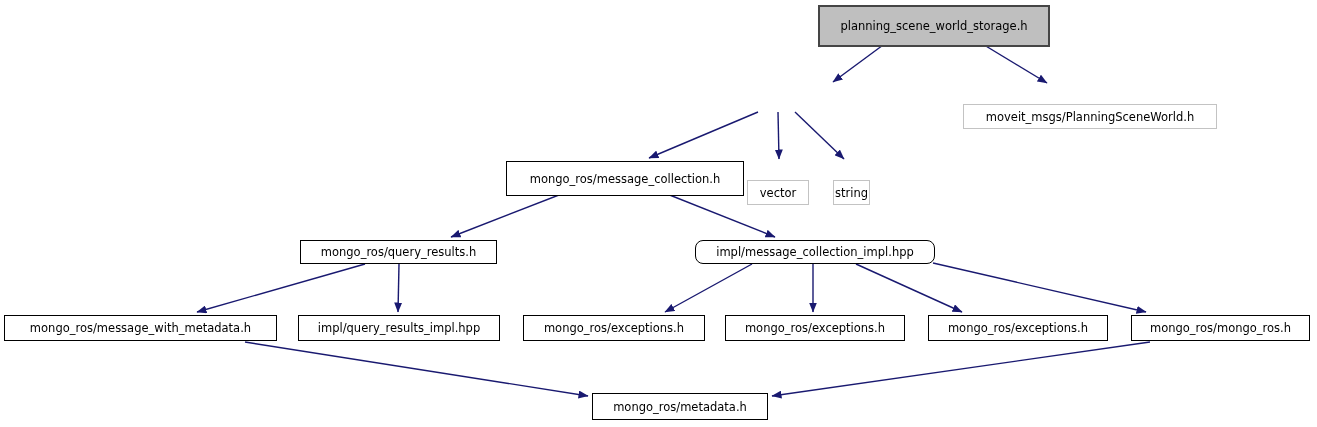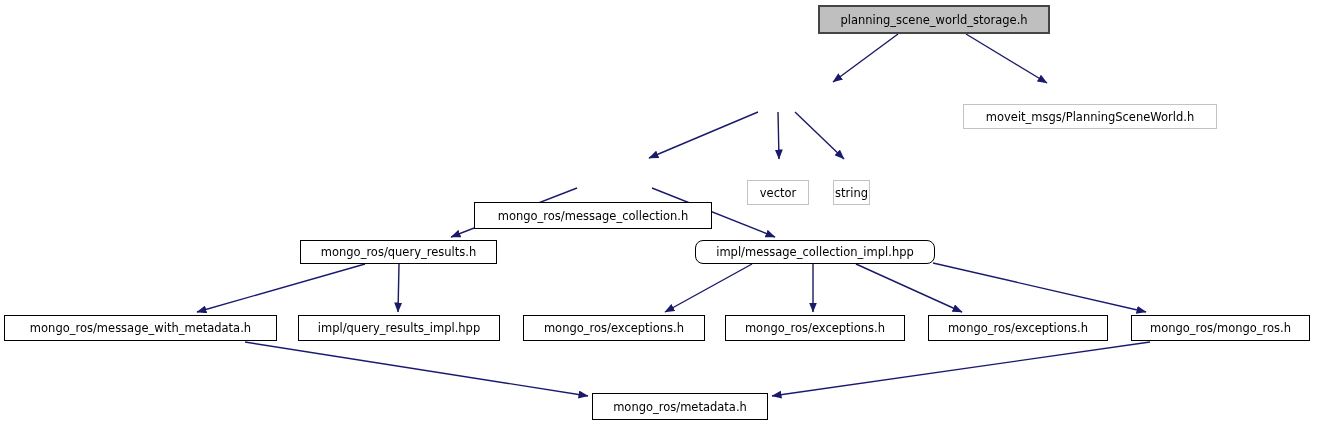--- a/index.html
+++ b/index.html
@@ -59,26 +59,26 @@
       <line x1="399" y1="264" x2="398" y2="312" marker-end="url(#arrow)"></line>
       <line x1="752" y1="264" x2="665" y2="312" marker-end="url(#arrow)"></line>
       <line x1="813" y1="264" x2="813" y2="312" marker-end="url(#arrow)"></line>
       <line x1="856" y1="264" x2="962" y2="312" marker-end="url(#arrow)"></line>
       <line x1="933" y1="263" x2="1146" y2="312" marker-end="url(#arrow)"></line>
       <line x1="245" y1="342" x2="588" y2="396" marker-end="url(#arrow)"></line>
       <line x1="1150" y1="342" x2="772" y2="396" marker-end="url(#arrow)"></line>
     </g>
   </svg>
 
-  <div class="node current" style="left:818px;top:5px;width:232px;height:29px;text-align:center;">planning_scene_world_storage.h</div>
+  <div class="node current" style="left:818px;top:5px;width:232px;height:42px;text-align:center;">planning_scene_world_storage.h</div>
 
 
   <div class="node external" style="left:963px;top:86px;width:254px;height:25px;">moveit_msgs/PlanningSceneWorld.h</div>
 
-  <div class="node" style="left:474px;top:161px;width:238px;height:27px;margin-top:41px;">mongo_ros/message_collection.h</div>
+  <div class="node" style="left:506px;top:161px;width:238px;height:35px;">mongo_ros/message_collection.h</div>
 
   <div class="node external" style="left:747px;top:162px;width:62px;height:25px;">vector</div>
 
   <div class="node external" style="left:833px;top:162px;width:37px;height:25px;">string</div>
 
   <div class="node" style="left:300px;top:240px;width:197px;height:24px;">mongo_ros/query_results.h</div>
 
   <div class="node" style="left:695px;top:240px;width:240px;height:24px;border-radius:8px;">impl/message_collection_impl.hpp</div>
 
   <div class="node" style="left:4px;top:315px;width:273px;height:26px;">mongo_ros/message_with_metadata.h</div>

